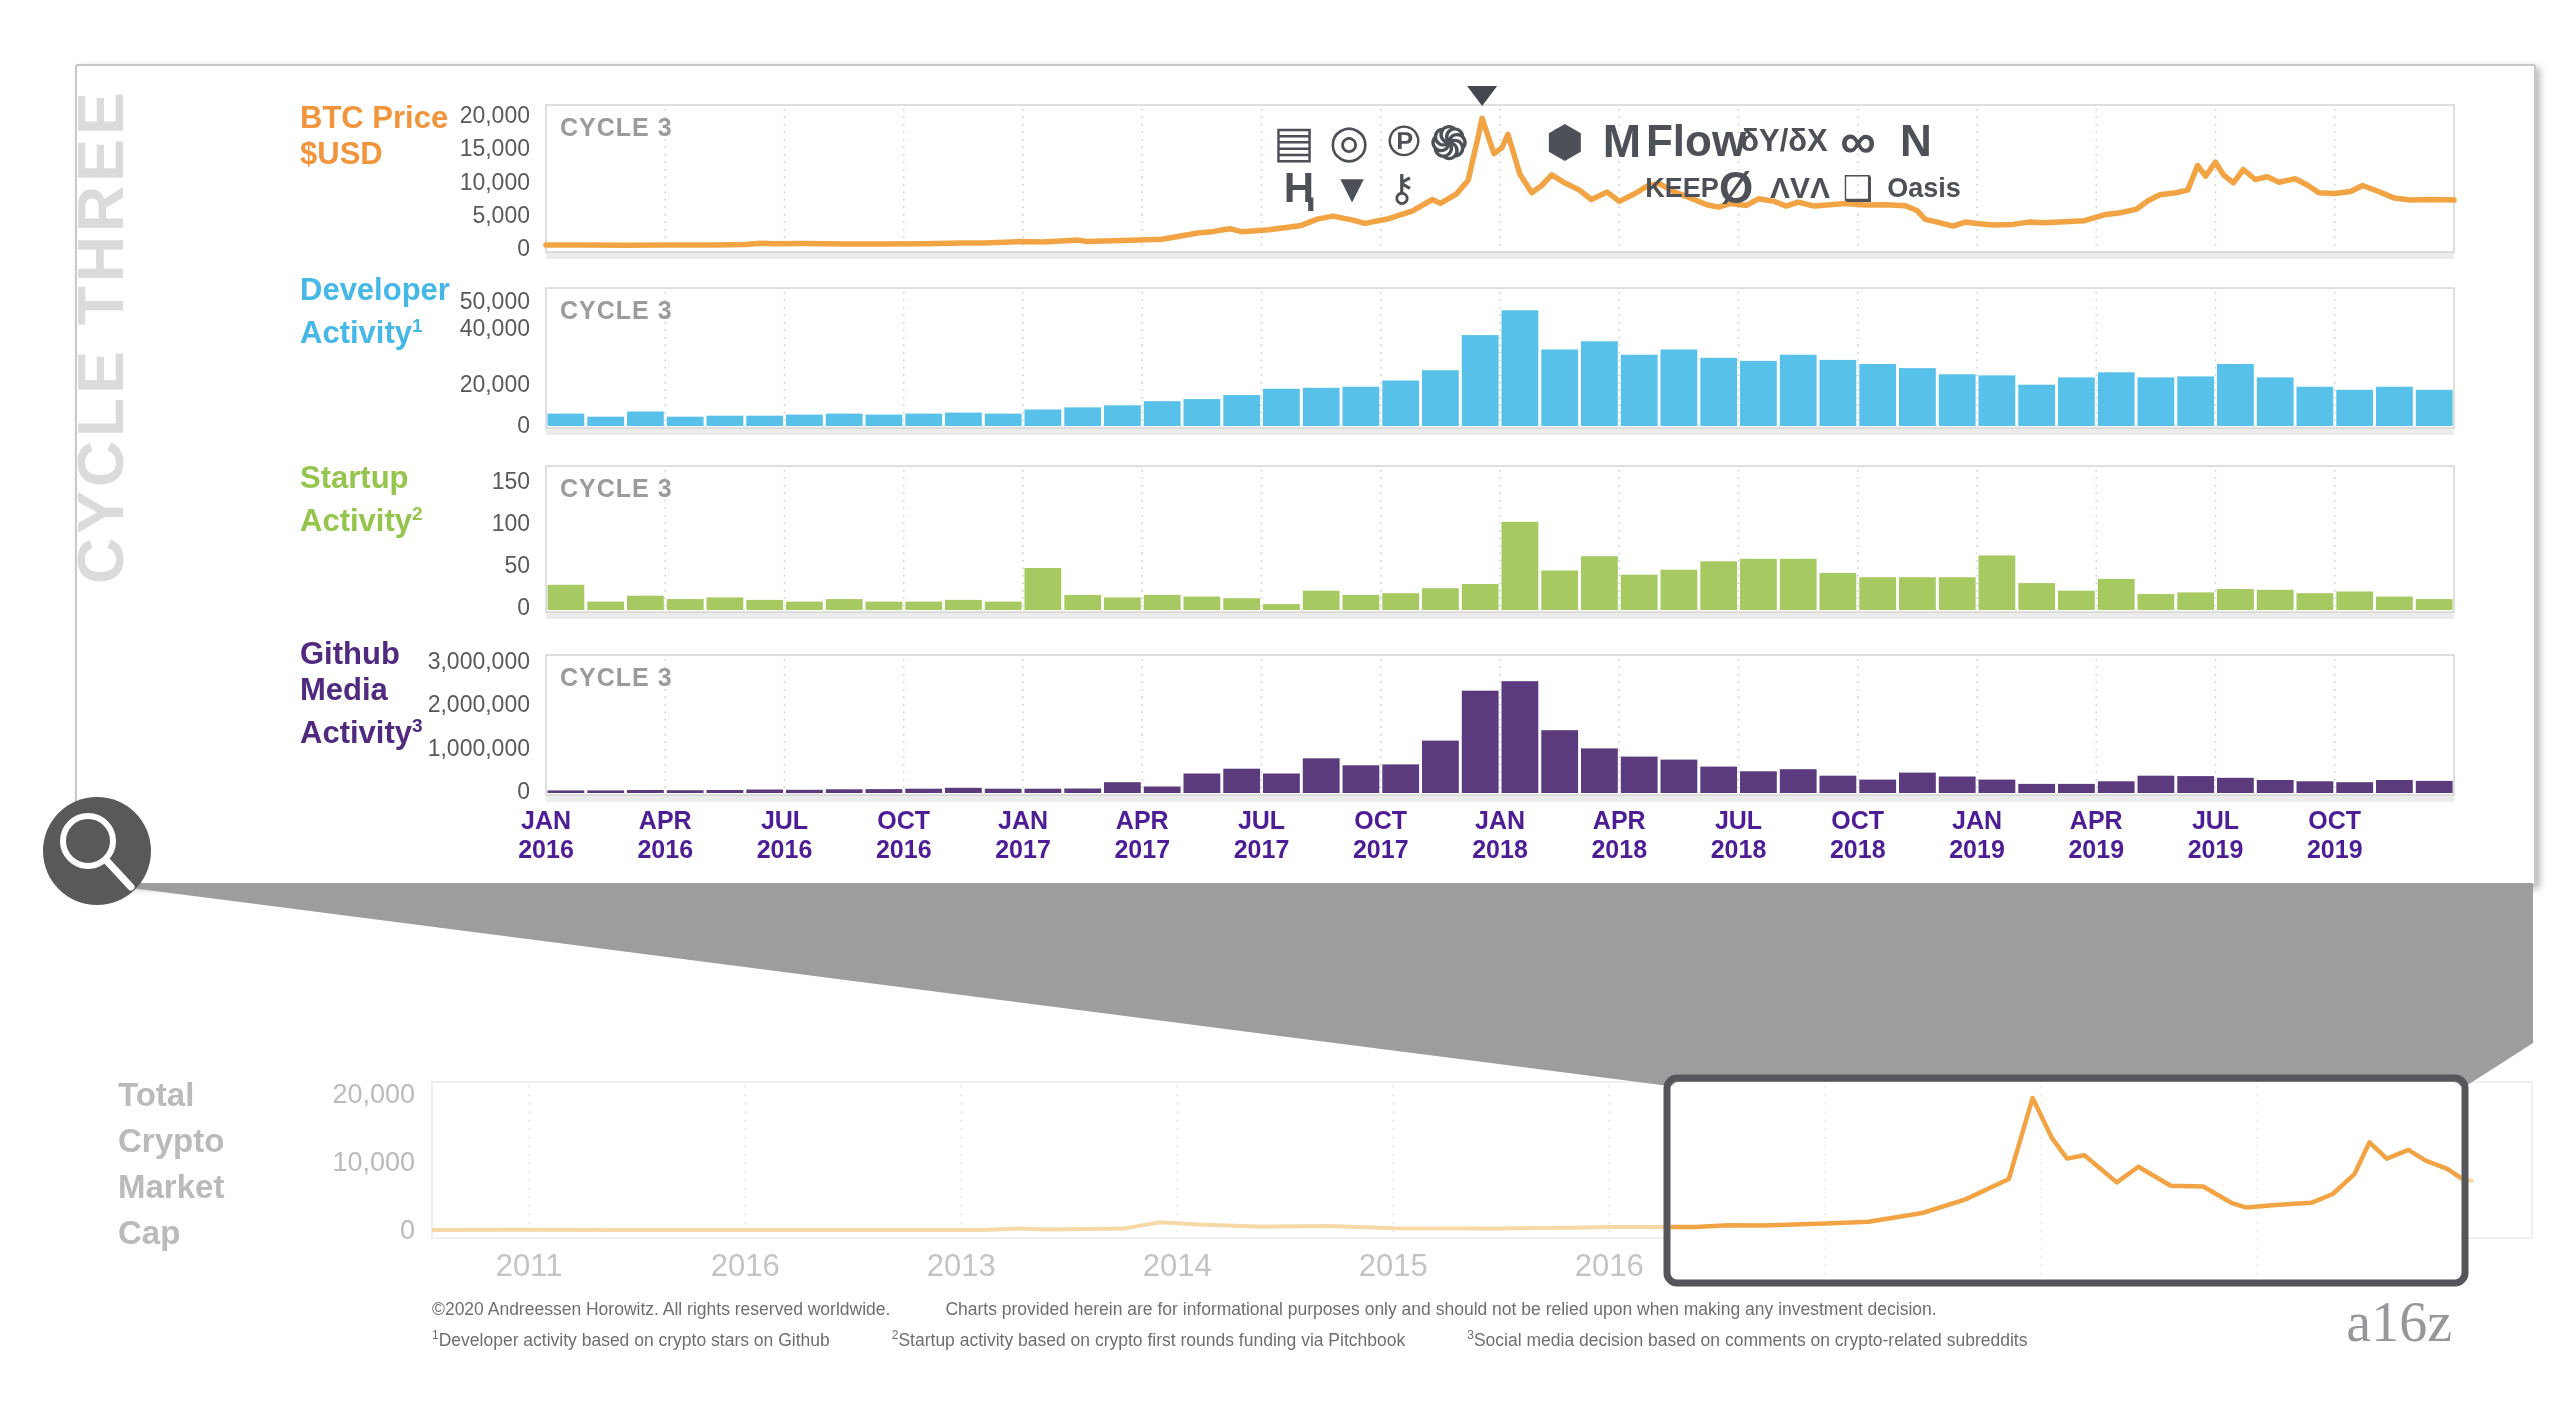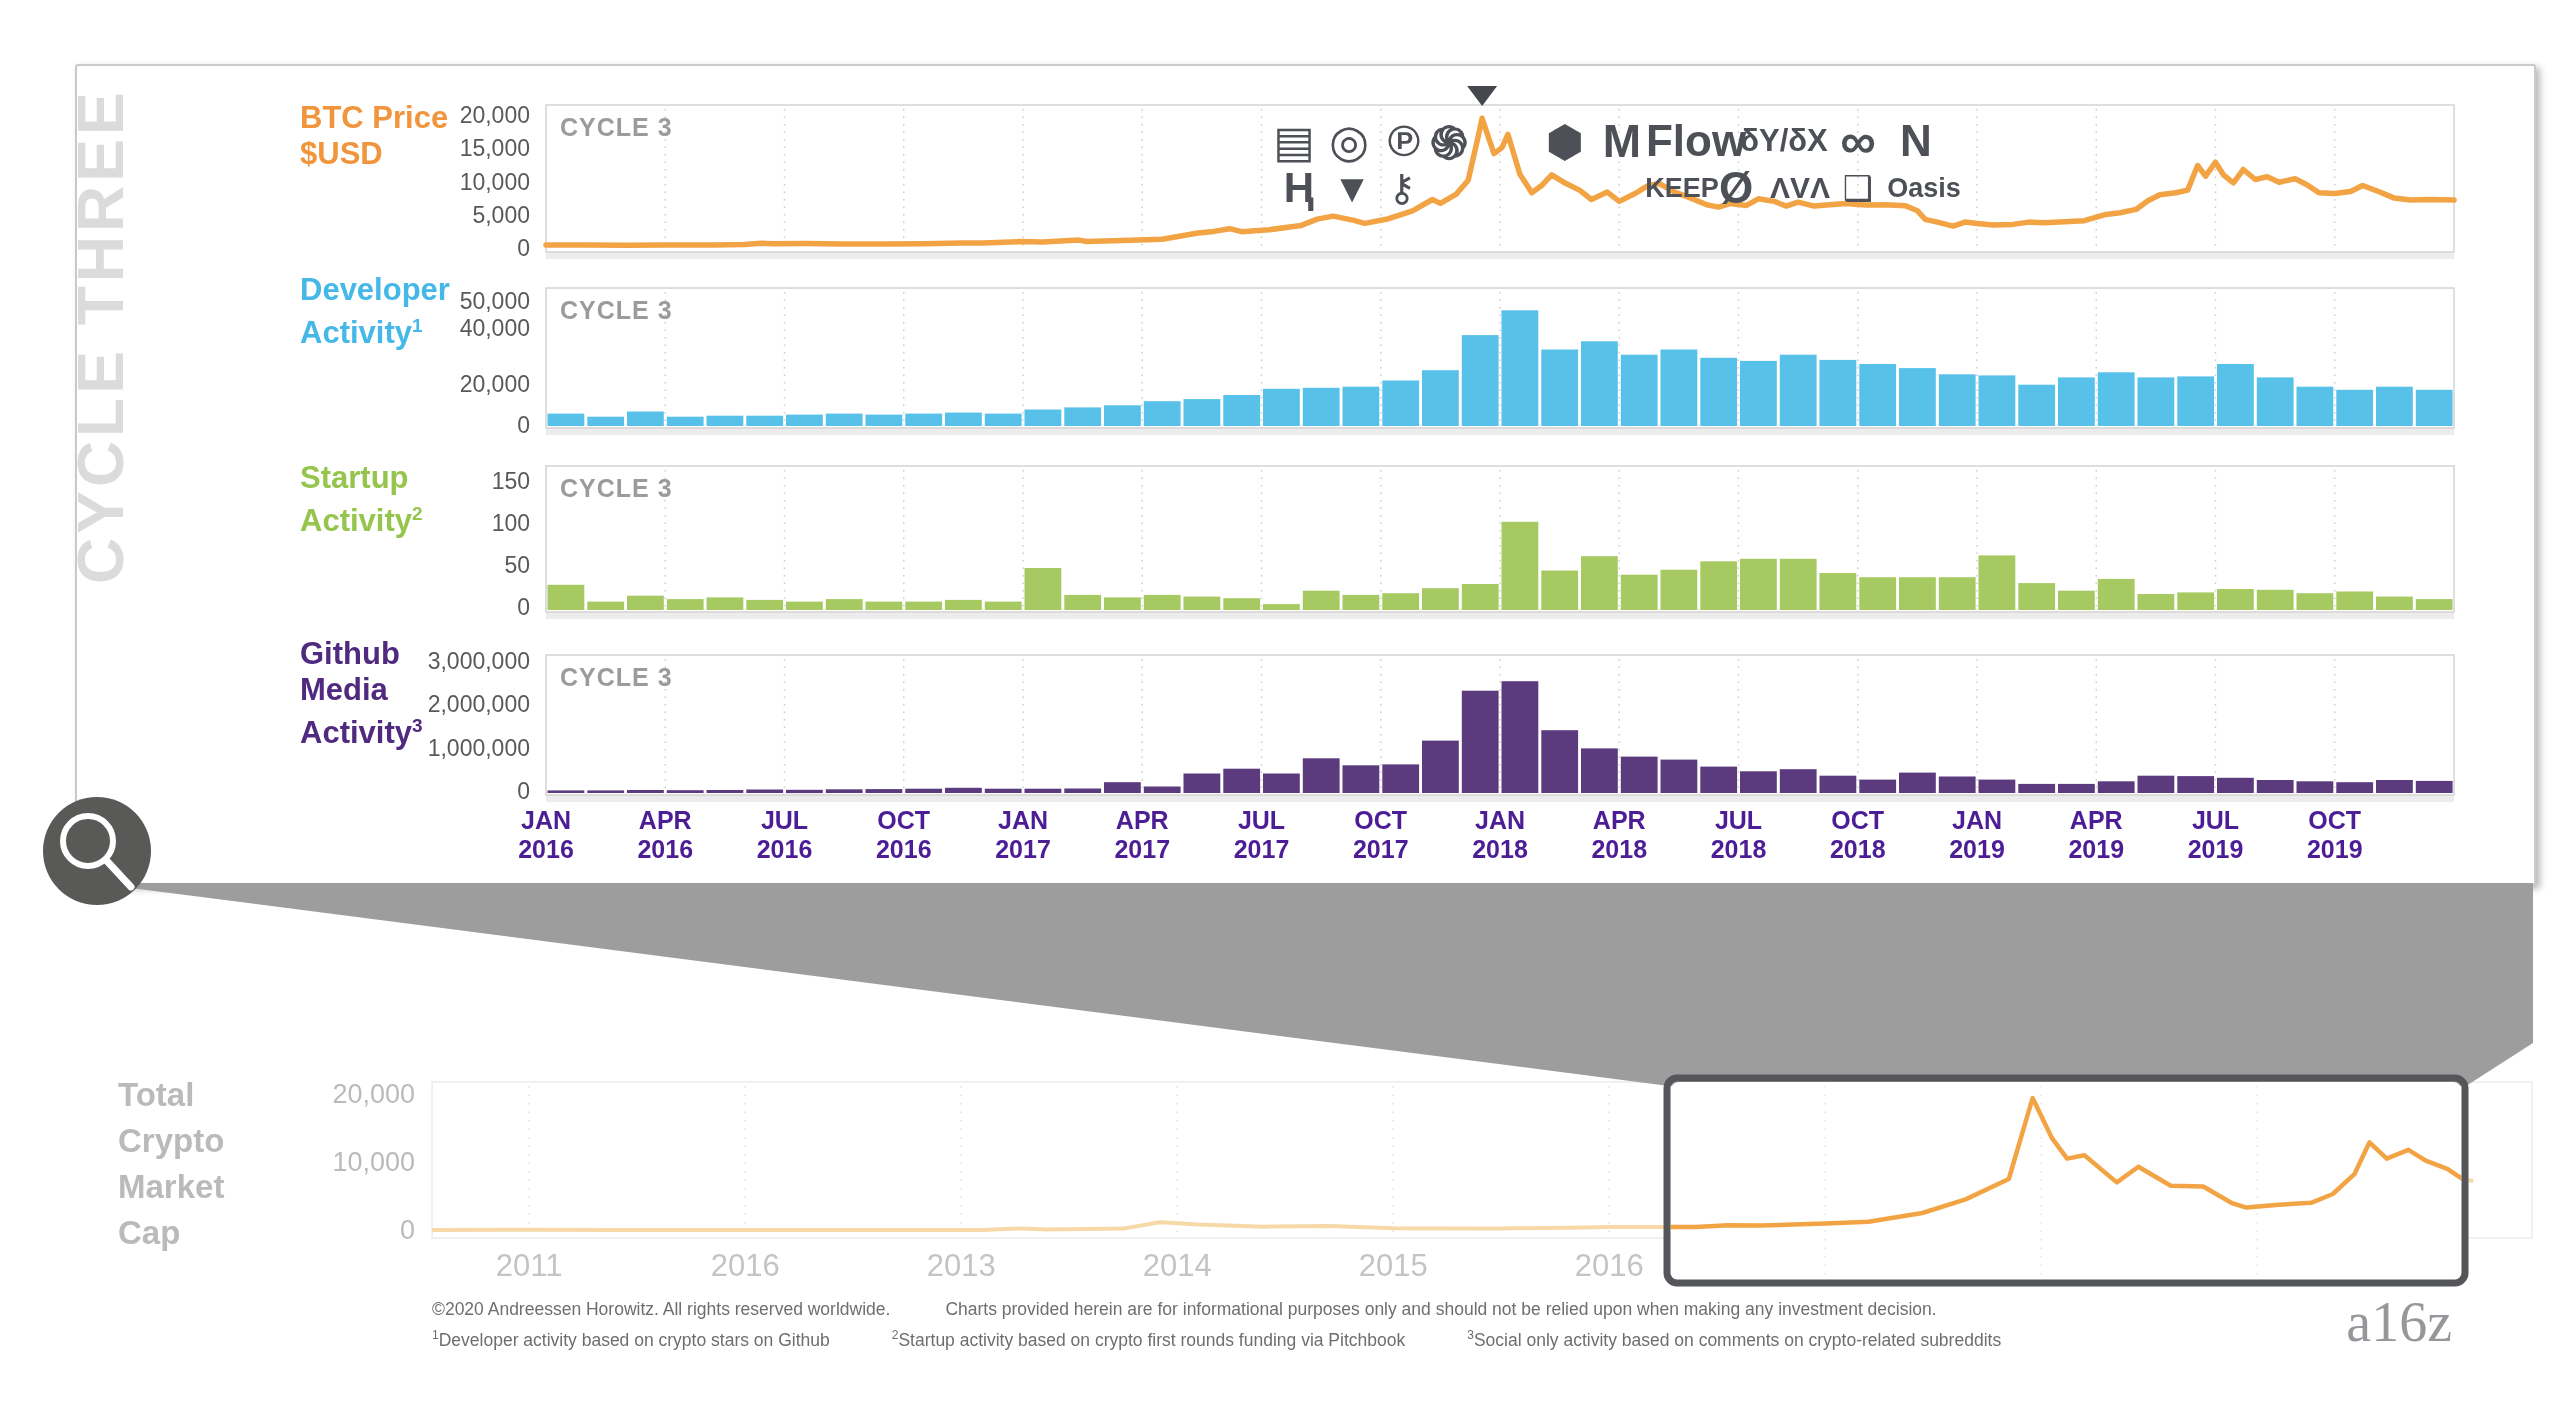--- a/index.html
+++ b/index.html
@@ -408,16 +408,16 @@
     <div class="abs b-year" style="left: 459.2px; top: 1248px;">2011</div>
     <div class="abs b-year" style="left: 675.2px; top: 1248px;">2016</div>
     <div class="abs b-year" style="left: 891.2px; top: 1248px;">2013</div>
     <div class="abs b-year" style="left: 1107.2px; top: 1248px;">2014</div>
     <div class="abs b-year" style="left: 1323.2px; top: 1248px;">2015</div>
     <div class="abs b-year" style="left: 1539.2px; top: 1248px;">2016</div>
   </div>
 
 <div id="footer" class="abs">
   <div><span>©2020 Andreessen Horowitz. All rights reserved worldwide.</span><span class="gap1"></span><span>Charts provided herein are for informational purposes only and should not be relied upon when making any investment decision.</span></div>
-  <div id="footer-notes"><span><sup>1</sup><span>Developer activity based on crypto stars on Github</span></span><span class="gap2"></span><span><sup>2</sup><span>Startup activity based on crypto first rounds funding via Pitchbook</span></span><span class="gap2"></span><span><sup>3</sup><span>Social only activity based on comments on crypto-related subreddits</span></span></div>
+  <div id="footer-notes"><span><sup>1</sup><span>Developer activity based on crypto stars on Github</span></span><span class="gap2"></span><span><sup>2</sup><span>Startup activity based on crypto first rounds funding via Pitchbook</span></span><span class="gap2"></span><span><sup>3</sup><span>Social media decision based on comments on crypto-related subreddits</span></span></div>
 </div>
 
 <div id="brand" class="abs">a16z</div>
 
 </body></html>

